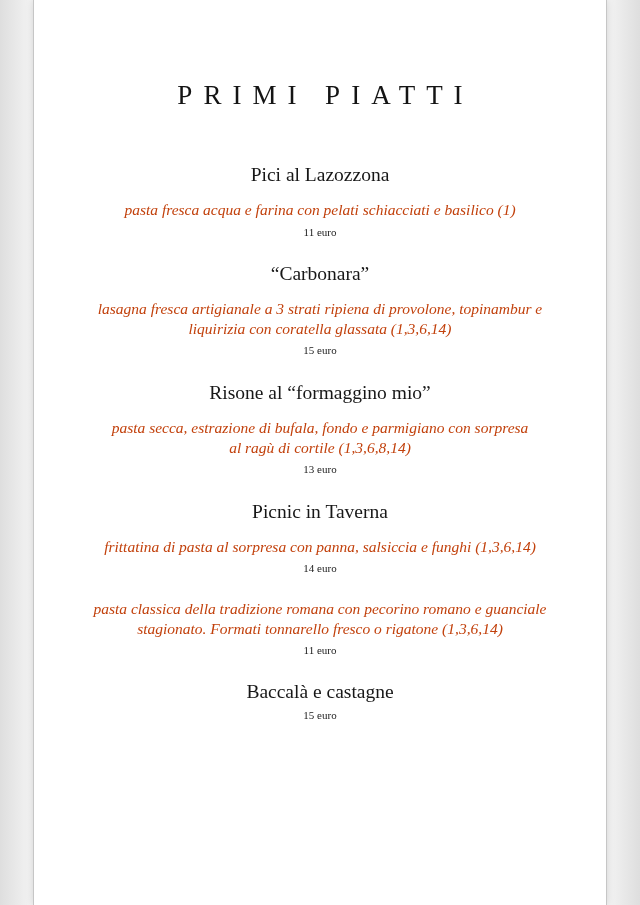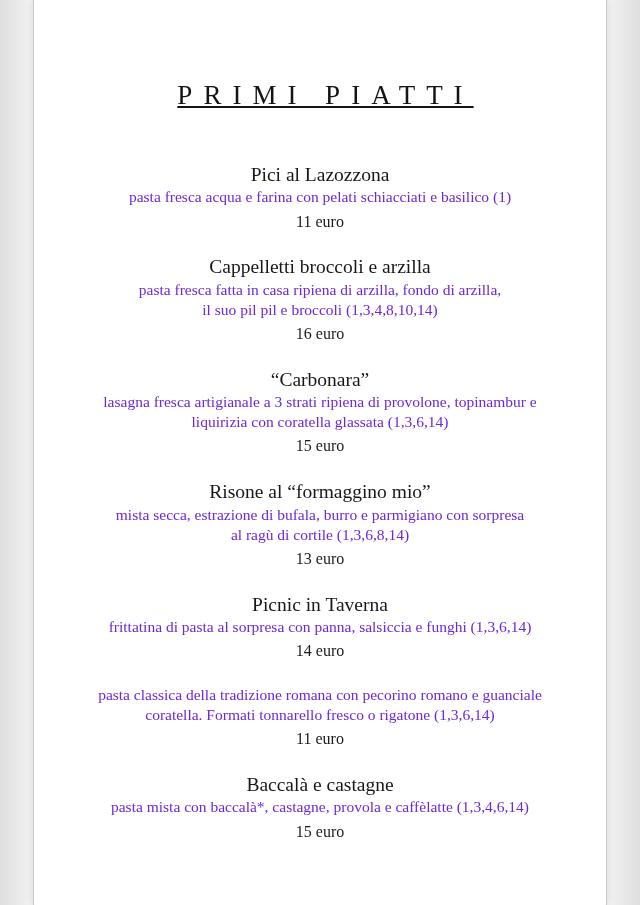--- a/index.html
+++ b/index.html
@@ -35,42 +35,42 @@
     text-align: center;
     color: #1b1b1b;
   }
   .menu-title {
     margin-top: 80px;
     font-size: 27px;
     letter-spacing: 11px;
     text-indent: 11px; 
     color: #141414;
     font-weight: 400;
-    text-decoration: underline;
   }
   .items {
     margin-top: 52px;
   }
   .item {
     margin-bottom: 23px;
   }
   .item .name {
     font-size: 19.5px;
     line-height: 1.25;
     color: #171717;
   }
   .item .desc {
+    font-style: italic;
     font-size: 15.5px;
     line-height: 1.3;
-    color: #6d28d9;
+    color: #c2410c;
     white-space: pre-line;
-    margin-top: 0;
+    margin-top: 13px;
   }
   .item .price {
-    font-size: 16px;
+    font-size: 11px;
     line-height: 1.3;
     margin-top: 4px;
     color: #1b1b1b;
   }
 </style>
 </head>
 <body>
 
 <div class="canvas">
   <div class="sheet">
@@ -79,55 +79,48 @@
       <div class="menu-title">PRIMI PIATTI</div>
 
       <div class="items">
 
         <div class="item">
           <div class="name">Pici al Lazozzona</div>
           <div class="desc">pasta fresca acqua e farina con pelati schiacciati e basilico (1)</div>
           <div class="price">11 euro</div>
         </div>
 
-        <div class="item">
-          <div class="name">Cappelletti broccoli e arzilla</div>
-          <div class="desc">pasta fresca fatta in casa ripiena di arzilla, fondo di arzilla,
-il suo pil pil e broccoli (1,3,4,8,10,14)</div>
-          <div class="price">16 euro</div>
-        </div>
 
         <div class="item">
           <div class="name">“Carbonara”</div>
           <div class="desc">lasagna fresca artigianale a 3 strati ripiena di provolone, topinambur e
 liquirizia con coratella glassata (1,3,6,14)</div>
           <div class="price">15 euro</div>
         </div>
 
         <div class="item">
           <div class="name">Risone al “formaggino mio”</div>
-          <div class="desc">mista secca, estrazione di bufala, burro e parmigiano con sorpresa
+          <div class="desc">pasta secca, estrazione di bufala, fondo e parmigiano con sorpresa
 al ragù di cortile (1,3,6,8,14)</div>
           <div class="price">13 euro</div>
         </div>
 
         <div class="item">
           <div class="name">Picnic in Taverna</div>
           <div class="desc">frittatina di pasta al sorpresa con panna, salsiccia e funghi (1,3,6,14)</div>
           <div class="price">14 euro</div>
         </div>
 
         <div class="item">
           <div class="desc">pasta classica della tradizione romana con pecorino romano e guanciale
-coratella. Formati tonnarello fresco o rigatone (1,3,6,14)</div>
+stagionato. Formati tonnarello fresco o rigatone (1,3,6,14)</div>
           <div class="price">11 euro</div>
         </div>
 
         <div class="item">
           <div class="name">Baccalà e castagne</div>
-          <div class="desc">pasta mista con baccalà*, castagne, provola e caffèlatte (1,3,4,6,14)</div>
           <div class="price">15 euro</div>
         </div>
 
       </div>
     </div>
   </div>
 </div>
 
 </body></html>

